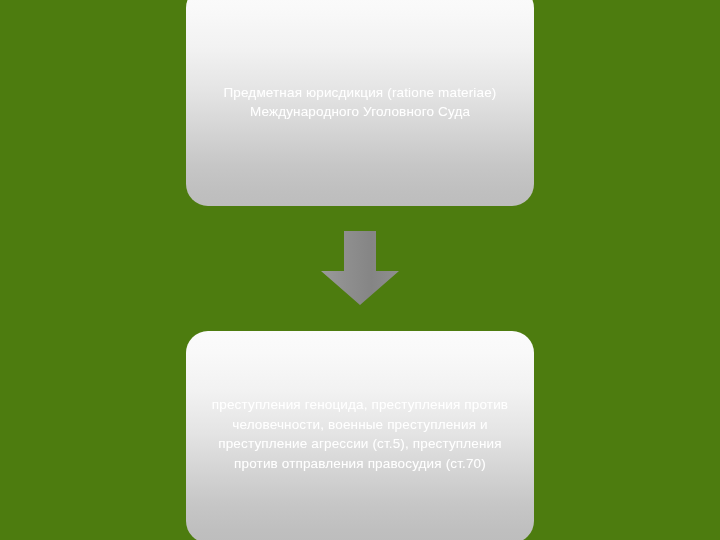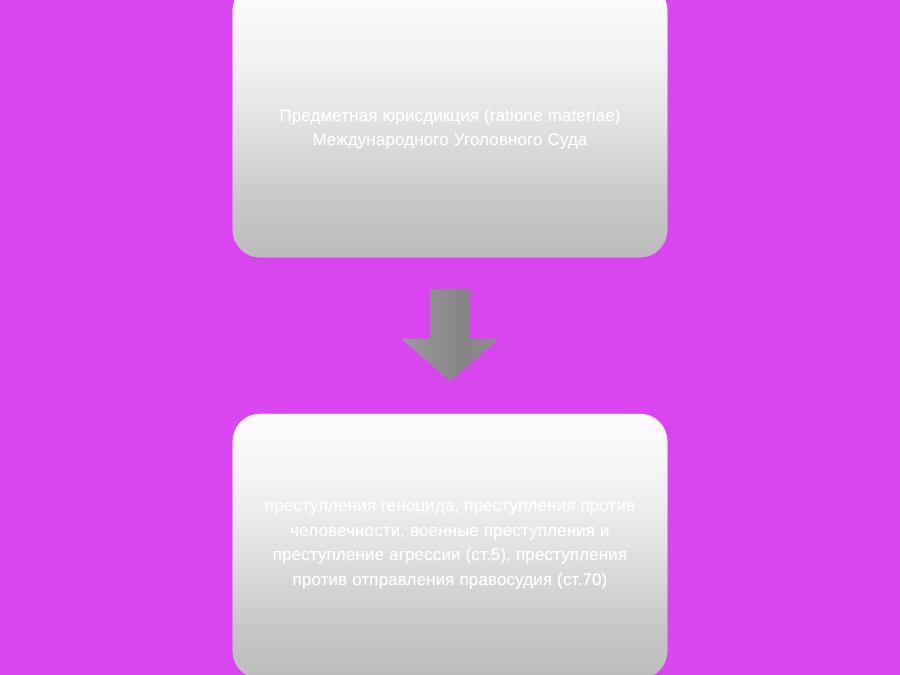--- a/index.html
+++ b/index.html
@@ -10,21 +10,21 @@
     width: 720px;
     height: 540px;
     background: #ffffff;
     font-family: "Liberation Sans", sans-serif;
     overflow: hidden;
   }
   .canvas {
     position: relative;
     width: 720px;
     height: 540px;
-    background: #d946ef;
+    background: #4d7c0f;
   }
 
   
   .node {
     position: absolute;
     box-sizing: border-box;
     border-radius: 22px;
     display: flex;
     align-items: center;
     justify-content: center;

